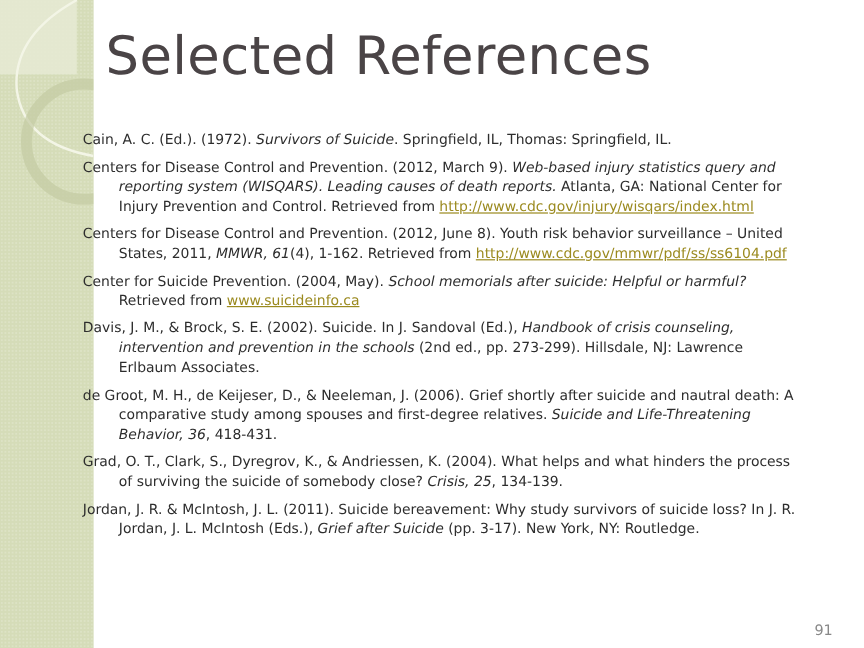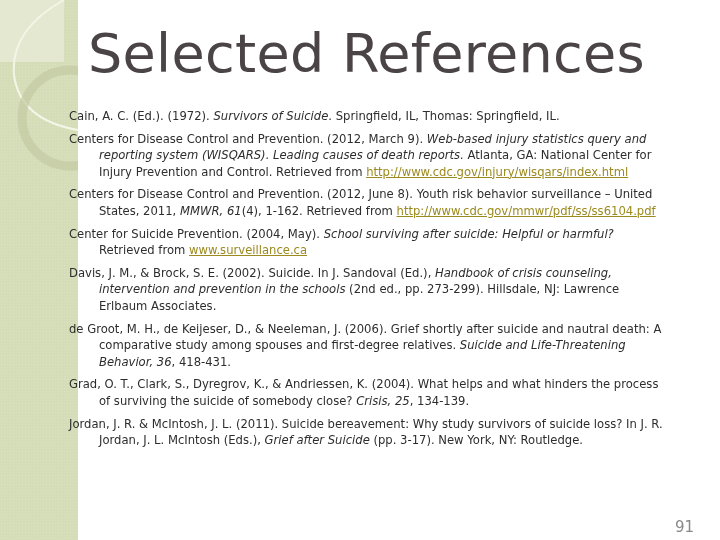--- a/index.html
+++ b/index.html
@@ -16,55 +16,55 @@
     background-size: 3px 3px;
     overflow: hidden;
   }
   .sidebar .deco-square {
     position: absolute; left: 0; top: 0; width: 64px; height: 62px;
     background: #e6ead4; opacity: .85;
   }
   .sidebar svg { position: absolute; left: 0; top: 0; }
   .title {
     position: absolute; left: 88px; top: 22px;
-    font-size: 54px; color: #4a4446; letter-spacing: 0.3px;
+    font-size: 44px; color: #4a4446; letter-spacing: 0.3px;
     font-family: "DejaVu Sans", sans-serif; font-weight: normal;
     margin: 0;
   }
   .refs {
     position: absolute; left: 69px; top: 108px; width: 600px;
     font-size: 11.6px; line-height: 16.6px; color: #2d2d2d;
   }
   .ref {
     padding-left: 30px; text-indent: -30px; margin-bottom: 6px;
   }
   .ref i { font-style: italic; }
   .ref a { color: #9b8a1f; text-decoration: underline; text-align: center; }
   .page-num {
     position: absolute; right: 26px; top: 518px;
-    font-size: 15px; color: #888;
+    font-size: 12px; color: #888;
   }
 </style>
 </head>
 <body>
 
 <div class="sidebar">
   <div class="deco-square"></div>
   <svg width="78" height="540">
     <path d="M64 0 Q10 30 14 75 Q20 120 78 130" stroke="#f3f5e6" stroke-width="2" fill="none"></path>
     <circle cx="70" cy="118" r="48" stroke="#c3cba3" stroke-width="9" fill="none" opacity="0.7"></circle>
   </svg>
 </div>
 
 <h1 class="title">Selected References</h1>
 
 <div class="refs" id="refs">
     <div class="ref"><span>Cain, A. C. (Ed.). (1972). </span><i>Survivors of Suicide</i><span>. Springfield, IL, Thomas: Springfield, IL.</span></div>
     <div class="ref"><span>Centers for Disease Control and Prevention. (2012, March 9). </span><i>Web-based injury statistics query and reporting system (WISQARS). Leading causes of death reports.</i><span> Atlanta, GA: National Center for Injury Prevention and Control. Retrieved from </span><a>http://www.cdc.gov/injury/wisqars/index.html</a></div>
     <div class="ref"><span>Centers for Disease Control and Prevention. (2012, June 8). Youth risk behavior surveillance – United States, 2011, </span><i>MMWR, 61</i><span>(4), 1-162. Retrieved from </span><a>http://www.cdc.gov/mmwr/pdf/ss/ss6104.pdf</a></div>
-    <div class="ref"><span>Center for Suicide Prevention. (2004, May). </span><i>School surviving after suicide: Helpful or harmful?</i><span> Retrieved from </span><a>www.surveillance.ca</a></div>
+    <div class="ref"><span>Center for Suicide Prevention. (2004, May). </span><i>School memorials after suicide: Helpful or harmful?</i><span> Retrieved from </span><a>www.suicideinfo.ca</a></div>
     <div class="ref"><span>Davis, J. M., &amp; Brock, S. E. (2002). Suicide. In J. Sandoval (Ed.), </span><i>Handbook of crisis counseling, intervention and prevention in the schools</i><span> (2nd ed., pp. 273-299). Hillsdale, NJ: Lawrence Erlbaum Associates.</span></div>
     <div class="ref"><span>de Groot, M. H., de Keijeser, D., &amp; Neeleman, J. (2006). Grief shortly after suicide and nautral death: A comparative study among spouses and first-degree relatives. </span><i>Suicide and Life-Threatening Behavior, 36</i><span>, 418-431.</span></div>
     <div class="ref"><span>Grad, O. T., Clark, S., Dyregrov, K., &amp; Andriessen, K. (2004). What helps and what hinders the process of surviving the suicide of somebody close? </span><i>Crisis, 25</i><span>, 134-139.</span></div>
     <div class="ref"><span>Jordan, J. R. &amp; McIntosh, J. L. (2011). Suicide bereavement: Why study survivors of suicide loss? In J. R. Jordan, J. L. McIntosh (Eds.), </span><i>Grief after Suicide</i><span> (pp. 3-17). New York, NY: Routledge.</span></div>
   </div>
 
 <div class="page-num">91</div>
 
 </body></html>

